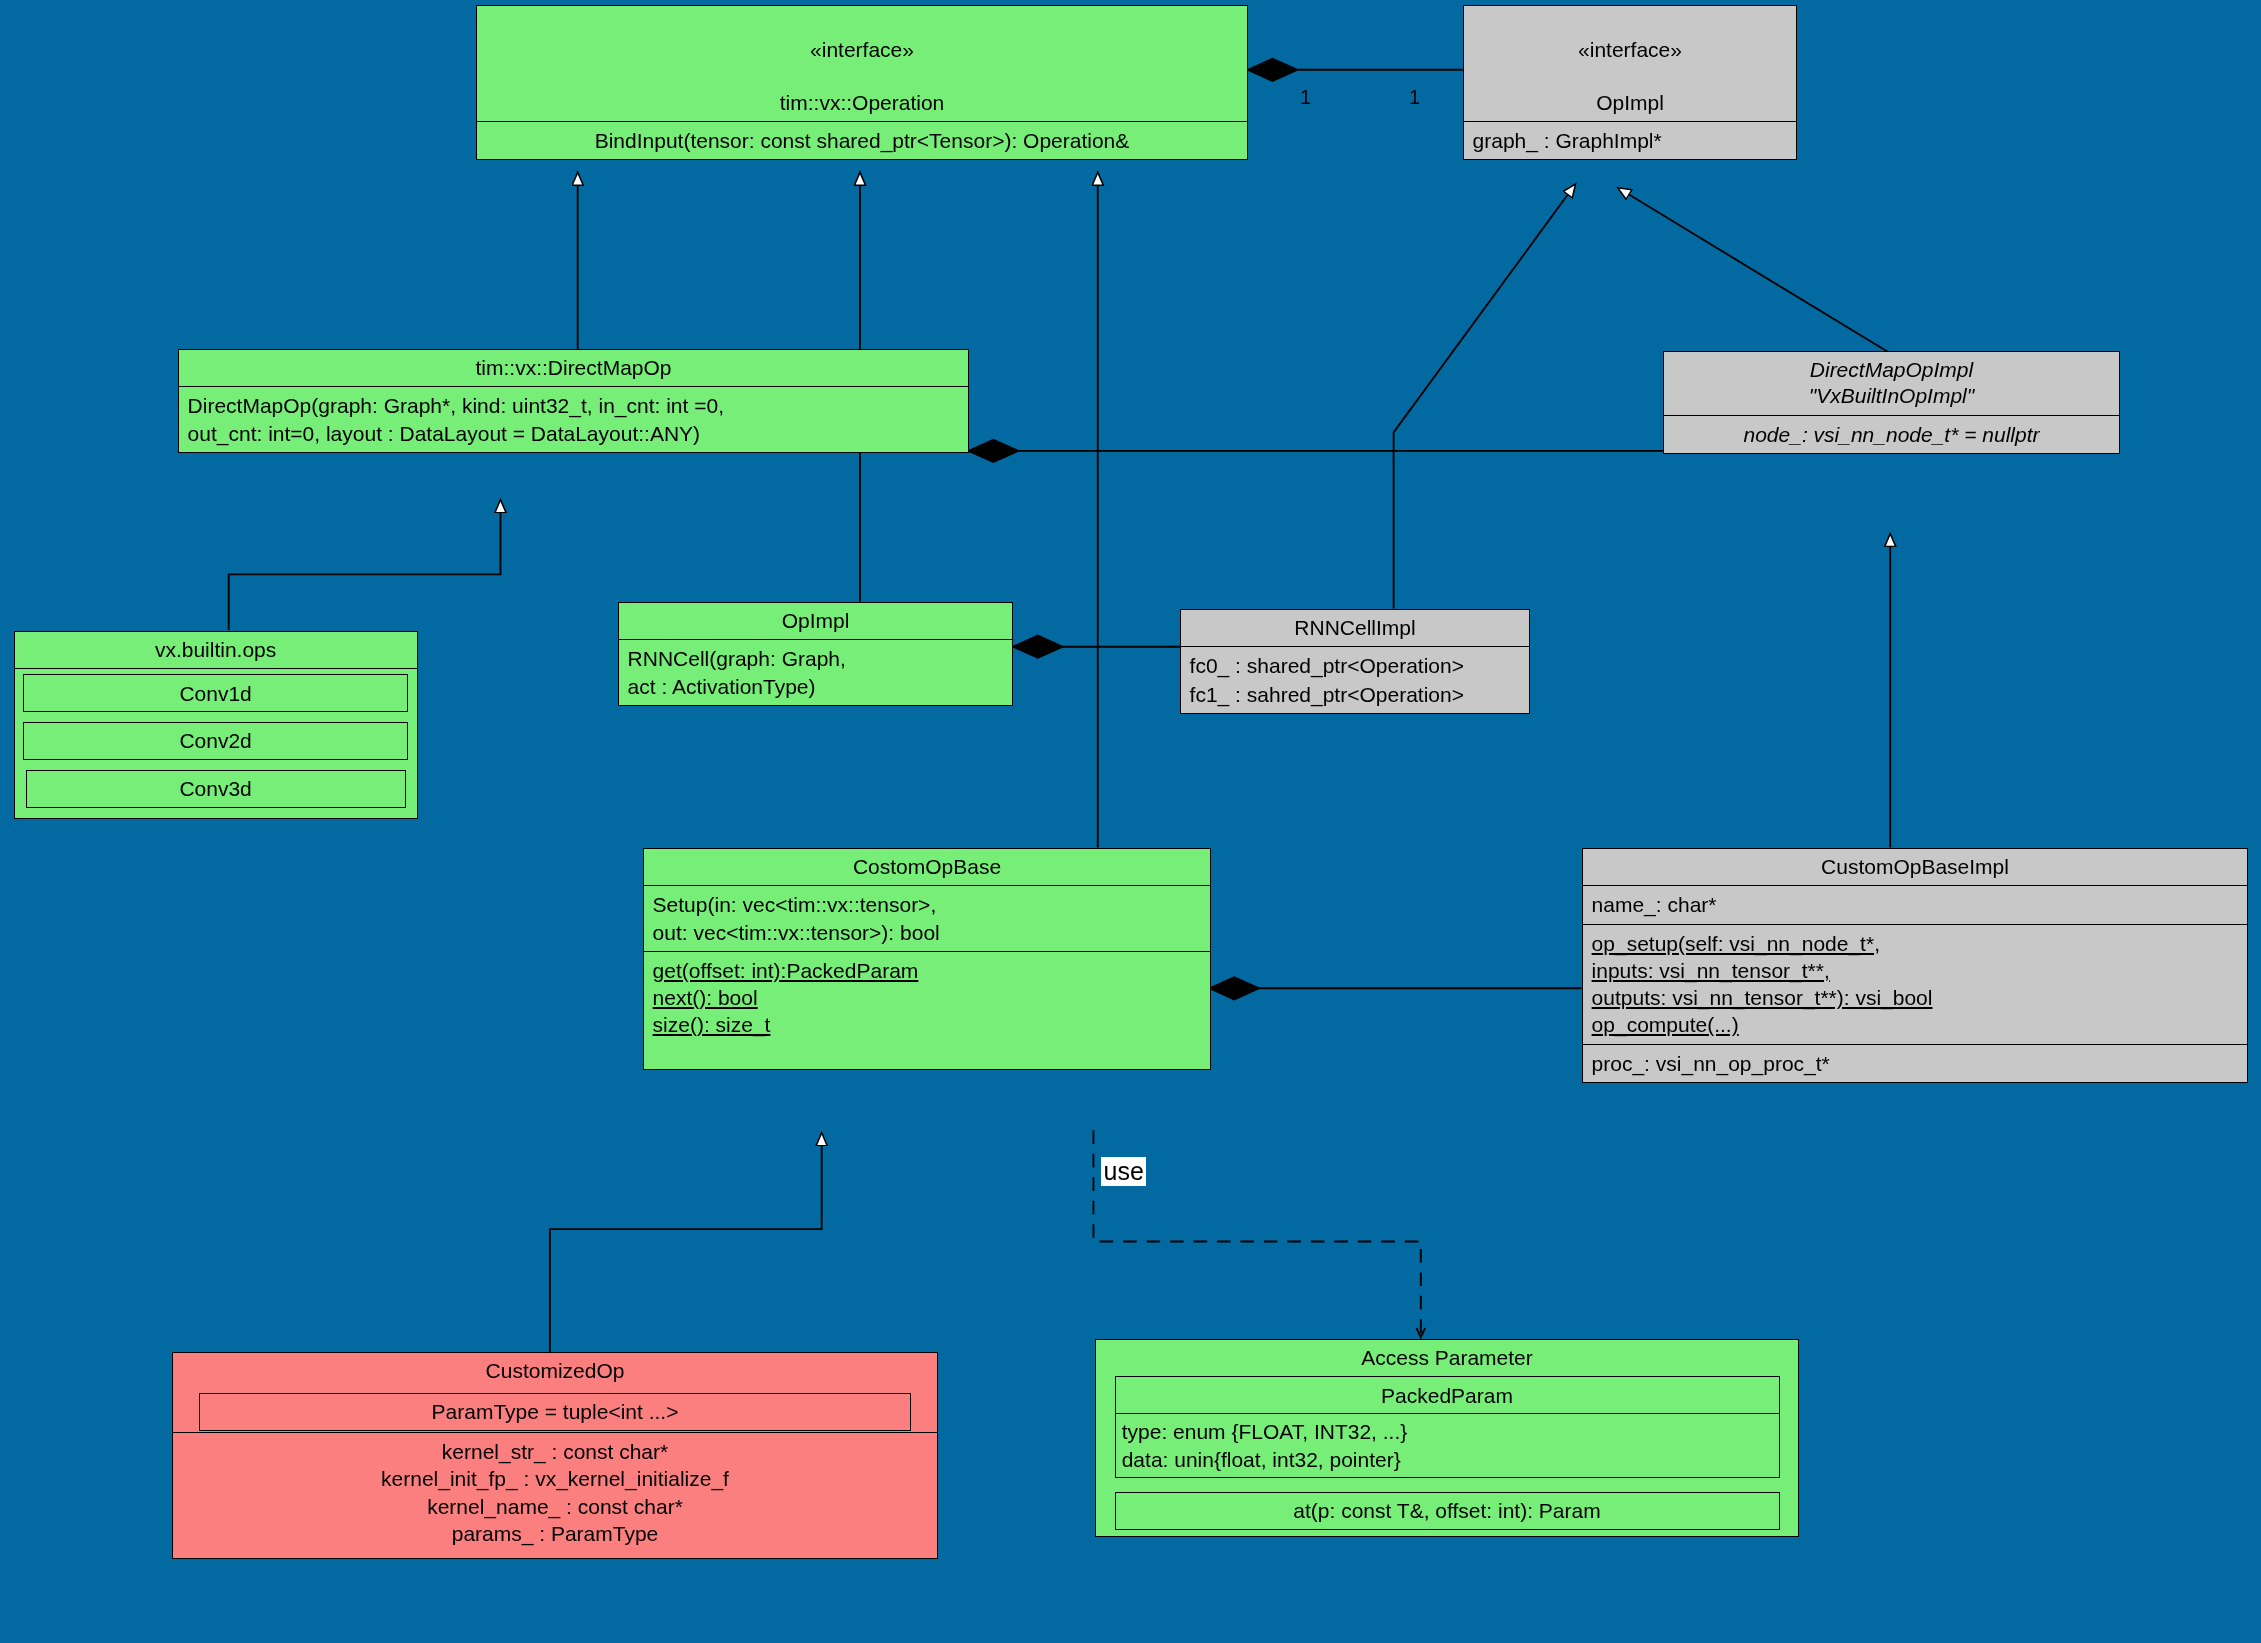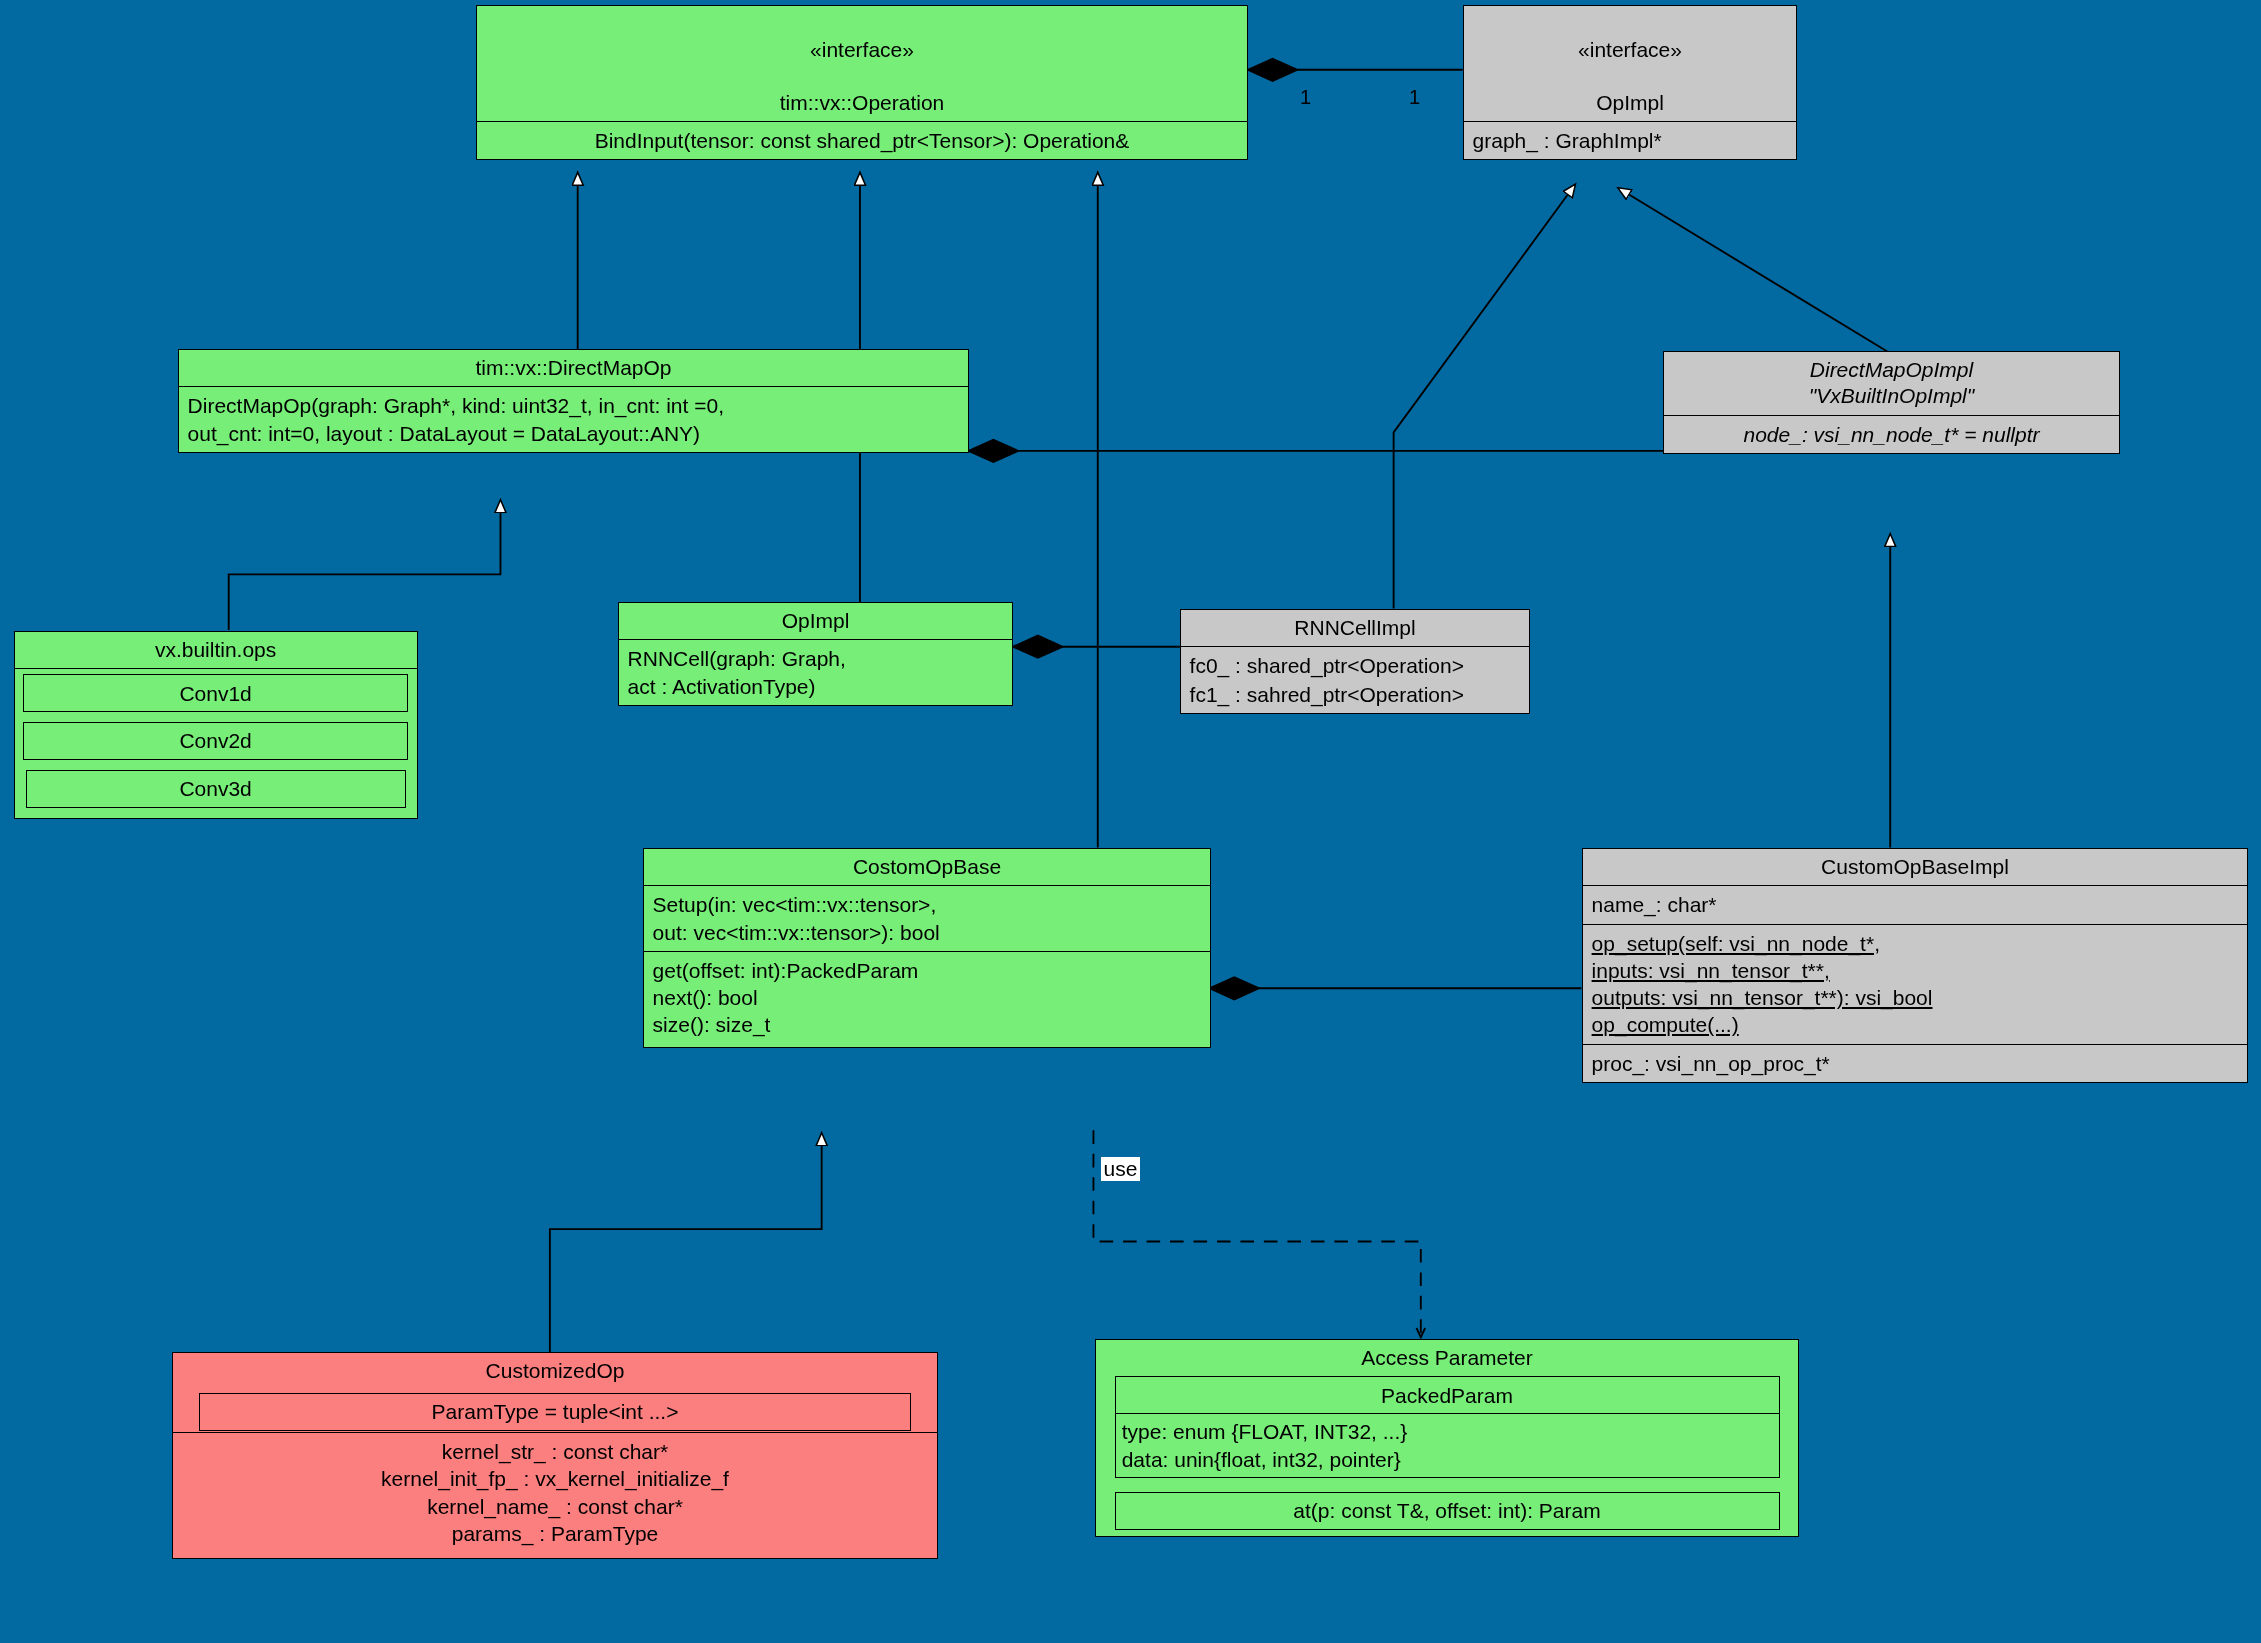--- a/index.html
+++ b/index.html
@@ -65,21 +65,21 @@
   .inner-box.tight { margin: 5px 11px; }
   .inner-box.left { text-align: left; }
   .underline { text-decoration: underline; }
   .multiplicity {
     position: absolute;
     font-size: 20px;
     color: #000000;
   }
   .edge-label {
     position: absolute;
-    font-size: 21px;
+    font-size: 25px;
     color: #000000;
     background: #ffffff;
     padding: 0 2.5px;
   }
 </style>
 </head>
 <body>
 
 <div id="canvas">
 
@@ -180,21 +180,21 @@
     <div class="compartment" style="padding-bottom:1.2px;">fc0_  : shared_ptr&lt;Operation&gt;</div>
     <div class="compartment" style="padding-top:0px;">fc1_  : sahred_ptr&lt;Operation&gt;</div>
   </div>
 
   <div class="node" style="left:643px; top:848px; width:568px;justify-content:space-between;">
     <div class="title">CostomOpBase</div>
     <div class="sep"></div>
     <div class="compartment">Setup(in: vec&lt;tim::vx::tensor&gt;,
           out: vec&lt;tim::vx::tensor&gt;): bool</div>
     <div class="sep"></div>
-    <div class="compartment" style="padding-bottom:8px;">get(offset: int):PackedParam
+    <div class="compartment" style="padding-bottom:30px;text-decoration:underline;">get(offset: int):PackedParam
 next(): bool
 size(): size_t</div>
   </div>
 
   <div class="node gray" style="left:1582px; top:848px; width:666px;">
     <div class="title">CustomOpBaseImpl</div>
     <div class="sep"></div>
     <div class="compartment">name_: char*</div>
     <div class="sep"></div>
     <div class="compartment underline">op_setup(self: vsi_nn_node_t*,

